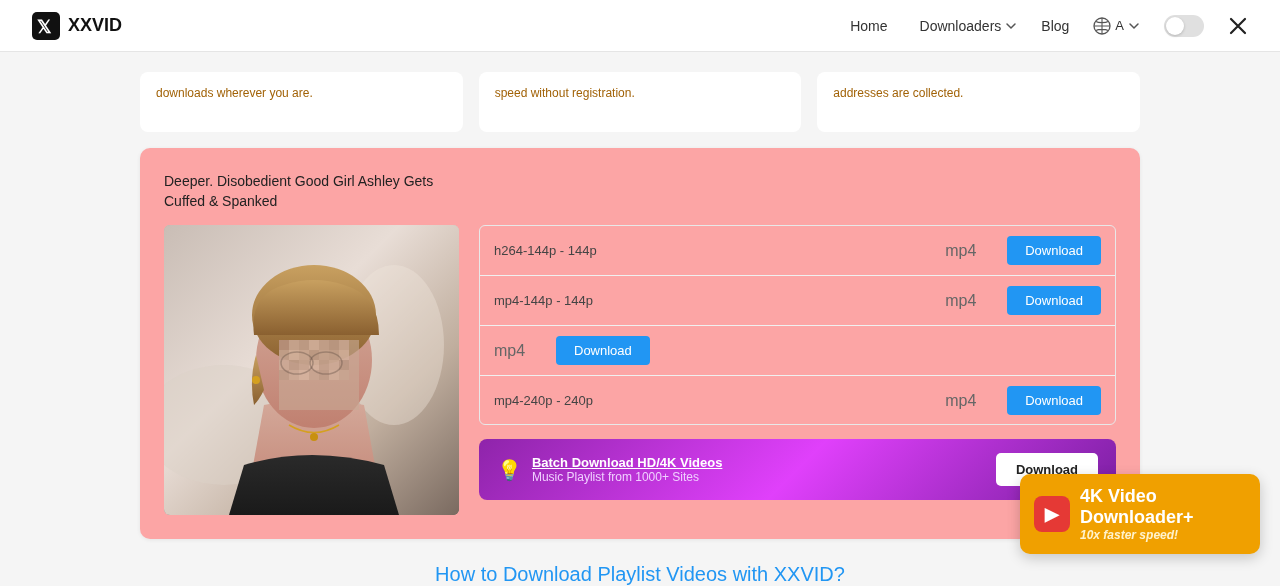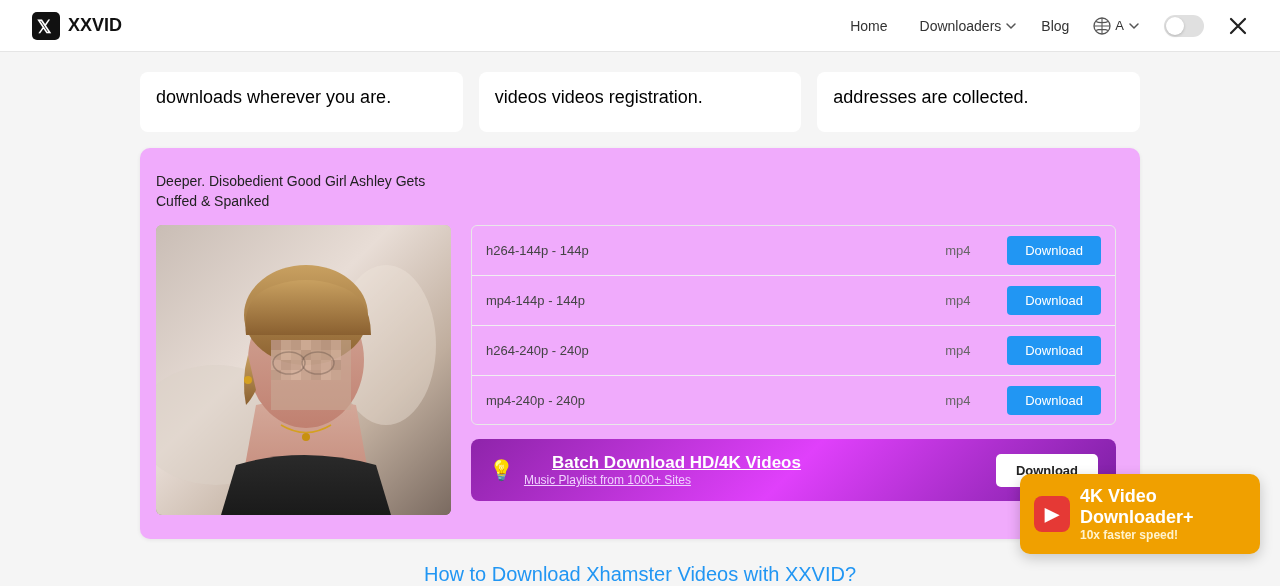--- a/index.html
+++ b/index.html
@@ -20,25 +20,25 @@
     .nav-translate { display: flex; align-items: center; gap: 4px; font-size: 14px; cursor: pointer; color: #333; }
     .nav-toggle { width: 40px; height: 22px; background: #e0e0e0; border-radius: 11px; cursor: pointer; position: relative; }
     .nav-toggle-dot { width: 18px; height: 18px; background: #fff; border-radius: 50%; position: absolute; top: 2px; left: 2px; box-shadow: 0 1px 3px rgba(0,0,0,0.2); }
     .nav-x-icon { width: 20px; height: 20px; cursor: pointer; }
 
     
     .page { margin-top: 52px; padding: 20px; }
 
     
     .top-cards { display: flex; gap: 16px; margin-bottom: 16px; max-width: 1000px; margin-left: auto; margin-right: auto; }
-    .top-card { flex: 1; background: #fff; border-radius: 8px; padding: 12px 16px 16px; font-size: 18px; color: #000000; line-height: 1.5; min-height: 60px; }
+    .top-card { flex: 1; background: #fff; border-radius: 8px; padding: 12px 16px 16px; font-size: 12px; color: #a16207; line-height: 1.5; min-height: 60px; }
 
     
     .main-card {
-      background: #f0abfc; border-radius: 10px; padding: 24px 24px 24px 16px;
+      background: #fca5a5; border-radius: 10px; padding: 24px 24px 24px 24px;
       max-width: 1000px; margin: 0 auto 24px; box-shadow: 0 1px 4px rgba(0,0,0,0.07);
     }
     .video-title { font-size: 14px; color: #222; margin-bottom: 14px; line-height: 1.4; max-width: 620px; }
 
     .content-area { display: flex; gap: 20px; }
 
     
     .video-thumb {
       width: 295px; min-width: 295px; height: 290px; border-radius: 6px; overflow: hidden;
       background: #ddd; position: relative; flex-shrink: 0;
@@ -56,38 +56,38 @@
       border: 1px solid #e8e8e8; border-radius: 6px;
       scrollbar-width: thin;
     }
     .download-row {
       display: flex; align-items: center; padding: 10px 14px;
       border-bottom: 1px solid #f0f0f0;
       gap: 12px;
     }
     .download-row:last-child { border-bottom: none; }
     .dl-format { font-size: 13px; color: #444; flex: 1; }
-    .dl-type { font-size: 13px; color: #666; width: 50px; }
+    .dl-type { font-size: 16px; color: #666; width: 50px; }
     .dl-btn {
       background: #2196f3; color: #fff; border: none; border-radius: 4px;
       padding: 7px 18px; font-size: 13px; cursor: pointer; font-weight: 500;
       white-space: nowrap;
     }
 
     
     .batch-banner {
       margin-top: 14px; background: linear-gradient(135deg, #8e24aa, #e040fb, #7b1fa2);
       border-radius: 8px; padding: 14px 18px;
       display: flex; align-items: center; justify-content: space-between;
     }
     .batch-left { display: flex; align-items: center; gap: 10px; }
     .batch-icon { font-size: 20px; }
     .batch-text { }
-    .batch-title { font-size: 17px; font-weight: 600; color: #fff; text-decoration: underline; cursor: pointer; margin-left: 28px; }
-    .batch-subtitle { font-size: 12px; color: #f0d0ff; text-decoration: underline; cursor: pointer; }
+    .batch-title { font-size: 13px; font-weight: 600; color: #fff; text-decoration: underline; cursor: pointer; }
+    .batch-subtitle { font-size: 12px; color: #f0d0ff; cursor: pointer; }
     .batch-dl-btn {
       background: #fff; color: #222; border: none; border-radius: 5px;
       padding: 9px 20px; font-size: 13px; font-weight: 600; cursor: pointer;
     }
 
     
     .bottom-heading { text-align: center; font-size: 20px; color: #333; margin: 8px auto; max-width: 1000px; }
     .bottom-heading span { color: #2196f3; text-align: right; }
 
     
@@ -96,21 +96,21 @@
       background: #f0a000; border-radius: 10px; padding: 12px 14px;
       display: flex; align-items: center; gap: 10px;
       box-shadow: 0 4px 14px rgba(0,0,0,0.2); cursor: pointer; width: 240px;
     }
     .widget-icon-box {
       width: 36px; height: 36px; background: #e53935; border-radius: 8px;
       display: flex; align-items: center; justify-content: center; flex-shrink: 0;
     }
     .widget-icon-inner { color: #fff; font-size: 18px; font-weight: bold; }
     .widget-text-main { font-size: 18px; font-weight: 700; color: #fff; }
-    .widget-text-sub { font-size: 12px; color: #fff3cd; font-weight: 600; }
+    .widget-text-sub { font-size: 12px; color: #fff3cd; font-weight: 600; font-style: italic; }
   </style>
 </head>
 <body>
 
 <nav class="navbar">
   <div class="nav-logo">
     <svg class="nav-logo-icon" viewBox="0 0 28 28" fill="none">
       <rect width="28" height="28" rx="5" fill="#111"></rect>
       <text x="5" y="21" font-size="18" font-weight="bold" fill="white" font-family="serif">𝕏</text>
     </svg>
@@ -144,21 +144,21 @@
   </div>
 </nav>
 
 <div class="page">
 
   <div class="top-cards">
     <div class="top-card">
       <span>downloads wherever you are.</span>
     </div>
     <div class="top-card">
-      <span>videos videos registration.</span>
+      <span>speed without registration.</span>
     </div>
     <div class="top-card">
       <span>addresses are collected.</span>
     </div>
   </div>
 
   <div class="main-card">
     <div class="video-title">
       <div>Deeper. Disobedient Good Girl Ashley Gets</div>
       <div>Cuffed &amp; Spanked</div>
@@ -256,21 +256,20 @@
       <span class="dl-format">h264-144p - 144p</span>
       <span class="dl-type">mp4</span>
       <button class="dl-btn">Download</button>
     </div>
             <div class="download-row">
       <span class="dl-format">mp4-144p - 144p</span>
       <span class="dl-type">mp4</span>
       <button class="dl-btn">Download</button>
     </div>
             <div class="download-row">
-      <span class="dl-format">h264-240p - 240p</span>
       <span class="dl-type">mp4</span>
       <button class="dl-btn">Download</button>
     </div>
             <div class="download-row">
       <span class="dl-format">mp4-240p - 240p</span>
       <span class="dl-type">mp4</span>
       <button class="dl-btn">Download</button>
     </div>
           </div>
 
@@ -282,21 +281,21 @@
               <div class="batch-subtitle">Music Playlist from 1000+ Sites</div>
             </div>
           </div>
           <button class="batch-dl-btn">Download</button>
         </div>
       </div>
     </div>
   </div>
 
   <div class="bottom-heading">
-    <span>How to Download </span><span style="color:#2196f3;">Xhamster Videos</span><span> with XXVID?</span>
+    <span>How to Download </span><span style="color:#2196f3;">Playlist Videos</span><span> with XXVID?</span>
   </div>
 
 </div>
 
 <div class="floating-widget">
   <div class="widget-icon-box">
     <span class="widget-icon-inner">▶</span>
   </div>
   <div>
     <div class="widget-text-main">4K Video Downloader+</div>

